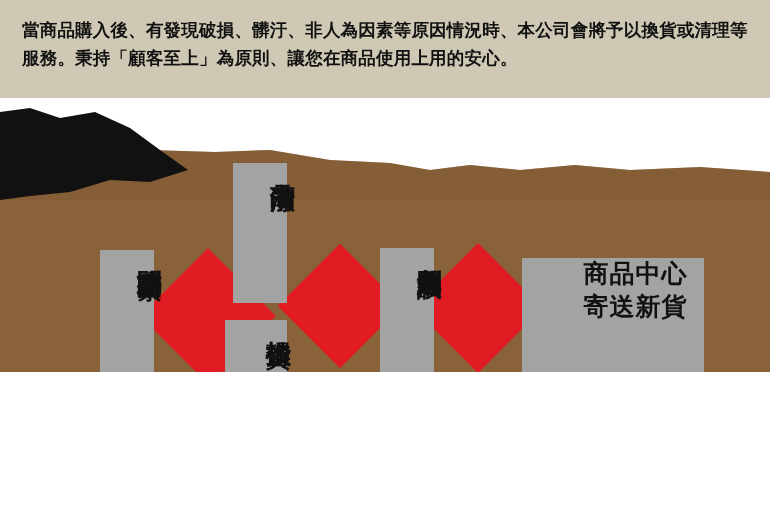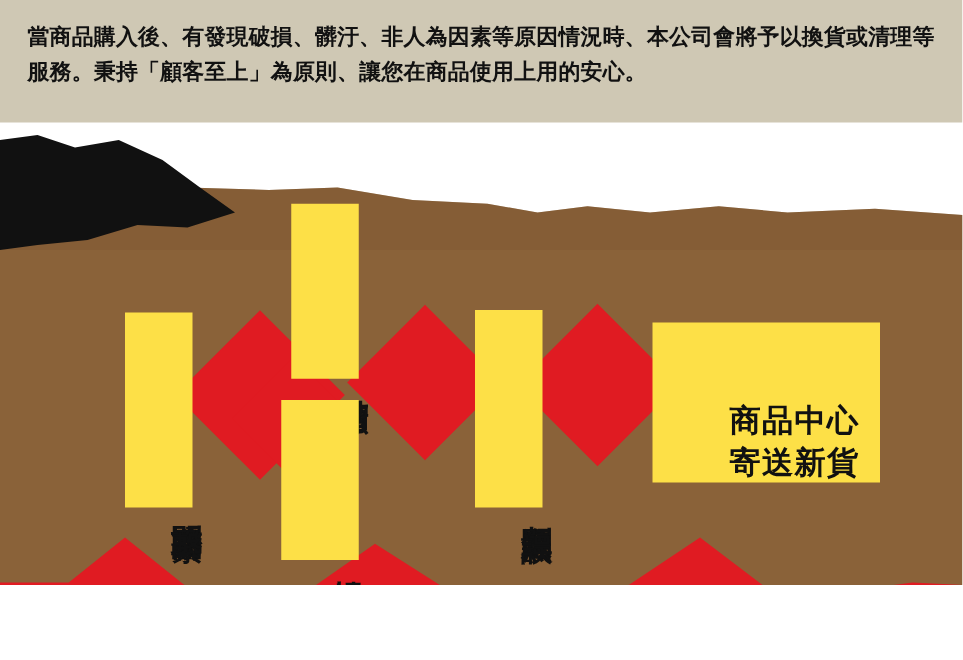--- a/index.html
+++ b/index.html
@@ -9,21 +9,21 @@
   body {
     width: 770px;
     height: 528px;
     font-family: "DejaVu Sans", "Liberation Sans", sans-serif;
     background: #ffffff;
     overflow: hidden;
   }
   #stage {
     position: relative;
     width: 770px;
-    height: 468px;
+    height: 372px;
     overflow: hidden;
     background: #ffffff;
   }
   
   .banner {
     position: absolute;
     left: 0;
     top: 0;
     width: 770px;
     height: 98px;
@@ -51,23 +51,23 @@
   }
   
   .diamond {
     position: absolute;
     background: #e01b22;
     transform: rotate(45deg);
   }
   
   .step-box {
     position: absolute;
-    background: #fde047;
+    background: #a3a3a3;
     display: flex;
-    align-items: flex-end;
+    align-items: flex-start;
     justify-content: center;
     box-sizing: border-box;
     padding-left: 45px;
   }
   .vtext {
     writing-mode: vertical-rl;
     text-orientation: upright;
     font-size: 25px;
     font-weight: 700;
     color: #111111;

